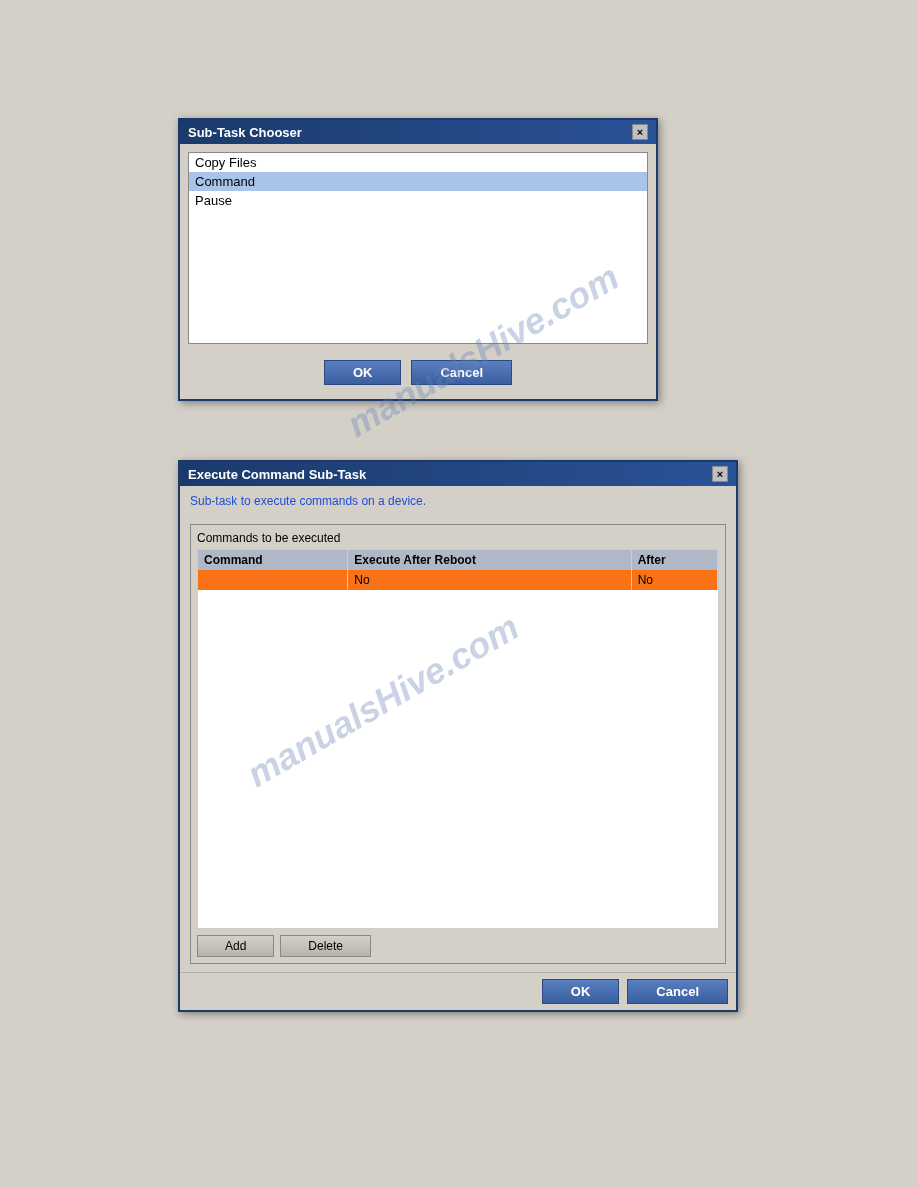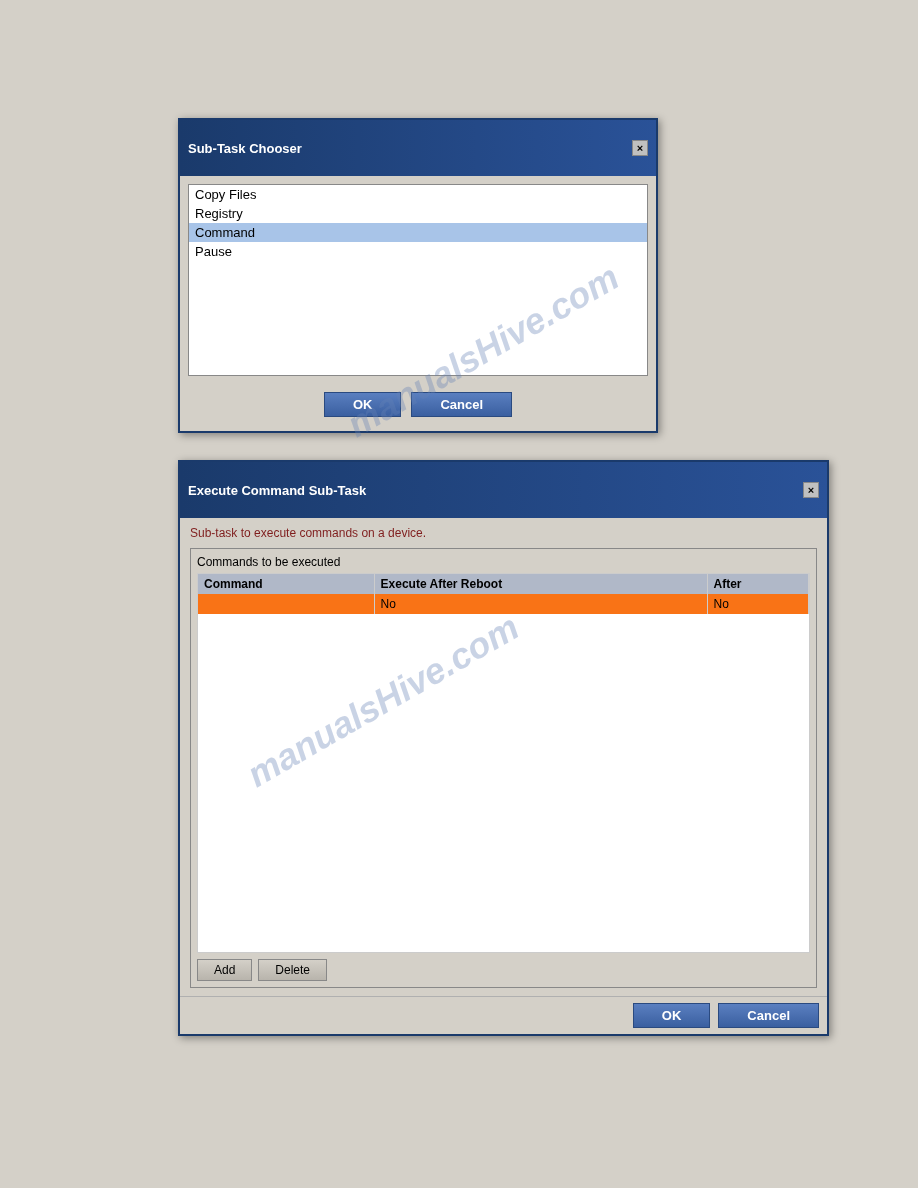--- a/index.html
+++ b/index.html
@@ -23,21 +23,21 @@
       background: #d4d0c8;
       border: 2px solid #1a3a6b;
       box-shadow: 2px 2px 8px rgba(0,0,0,0.4);
     }
 
     .dialog-titlebar {
       background: linear-gradient(to right, #1a3a6b, #2a5298);
       color: white;
       font-weight: bold;
       font-size: 13px;
-      padding: 20px 8px;
+      padding: 4px 8px;
       display: flex;
       justify-content: space-between;
       align-items: center;
     }
 
     .dialog-close-btn {
       background: #c0c0c0;
       border: 1px solid #888;
       color: black;
       font-size: 11px;
@@ -96,31 +96,31 @@
       font-size: 13px;
       font-weight: bold;
       cursor: pointer;
       min-width: 70px;
     }
 
     
     .execute-dialog {
       left: 178px;
       top: 460px;
-      width: 651px;
+      width: 560px;
     }
 
     .execute-content {
       padding: 8px 10px;
     }
 
     .execute-description {
       font-size: 12px;
-      margin-bottom: 8px;
-      color: #7f1d1d;
+      margin-bottom: 16px;
+      color: #1d4ed8;
     }
 
     .commands-group {
       border: 1px solid #888;
       padding: 6px;
     }
 
     .commands-group-legend {
       font-size: 12px;
       color: #000;
@@ -169,21 +169,21 @@
 
     .cmd-add-delete-row {
       display: flex;
       gap: 6px;
       margin-top: 6px;
     }
 
     .small-button {
       background: linear-gradient(to bottom, #d4d0c8, #b8b4ac);
       border: 1px solid #888;
-      padding: 3px 16px;
+      padding: 3px 27px;
       font-size: 12px;
       cursor: pointer;
       color: #000;
     }
 
     .execute-dialog-footer {
       display: flex;
       justify-content: flex-end;
       gap: 8px;
       padding: 6px 8px;
@@ -218,21 +218,20 @@
 <body>
 
 <div class="dialog-box subtask-dialog">
   <div class="dialog-titlebar">
     <span>Sub-Task Chooser</span>
     <button class="dialog-close-btn">×</button>
   </div>
   <div class="subtask-content">
     <div class="subtask-listbox">
       <div class="subtask-list-item">Copy Files</div>
-      <div class="subtask-list-item">Registry</div>
       <div class="subtask-list-item selected">Command</div>
       <div class="subtask-list-item">Pause</div>
     </div>
     <div class="subtask-buttons">
       <button class="dialog-button">OK</button>
       <button class="dialog-button">Cancel</button>
     </div>
   </div>
 </div>
 

